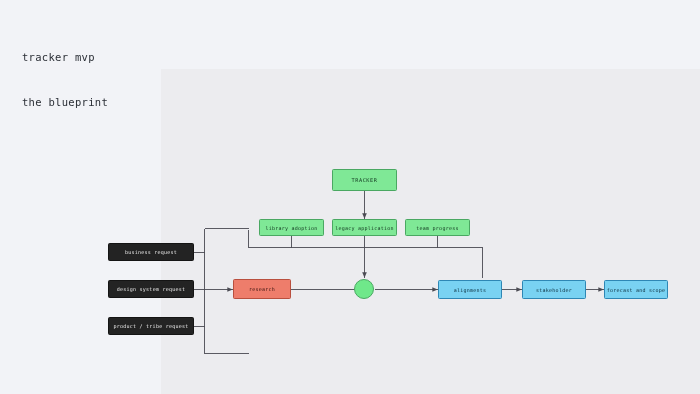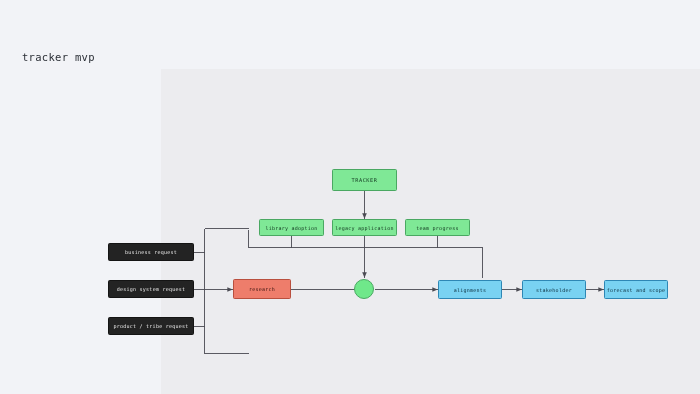--- a/index.html
+++ b/index.html
@@ -75,20 +75,21 @@
     box-sizing:border-box;
   }
 </style>
 </head>
 <body>
 
 <div id="stage">
 
   <div class="title-block">
     <span class="title-line">tracker mvp</span>
+    <span class="title-line">the blueprint</span>
   </div>
 
   <div class="canvas-panel"></div>
 
   <svg class="edges" viewBox="0 0 700 394" xmlns="http://www.w3.org/2000/svg">
     <defs>
       <marker id="arrow" markerWidth="6" markerHeight="6" refX="5.2" refY="3" orient="auto" markerUnits="userSpaceOnUse">
         <path d="M0,0.7 L5.4,3 L0,5.3 z" fill="#4a4a52"></path>
       </marker>
     </defs>

